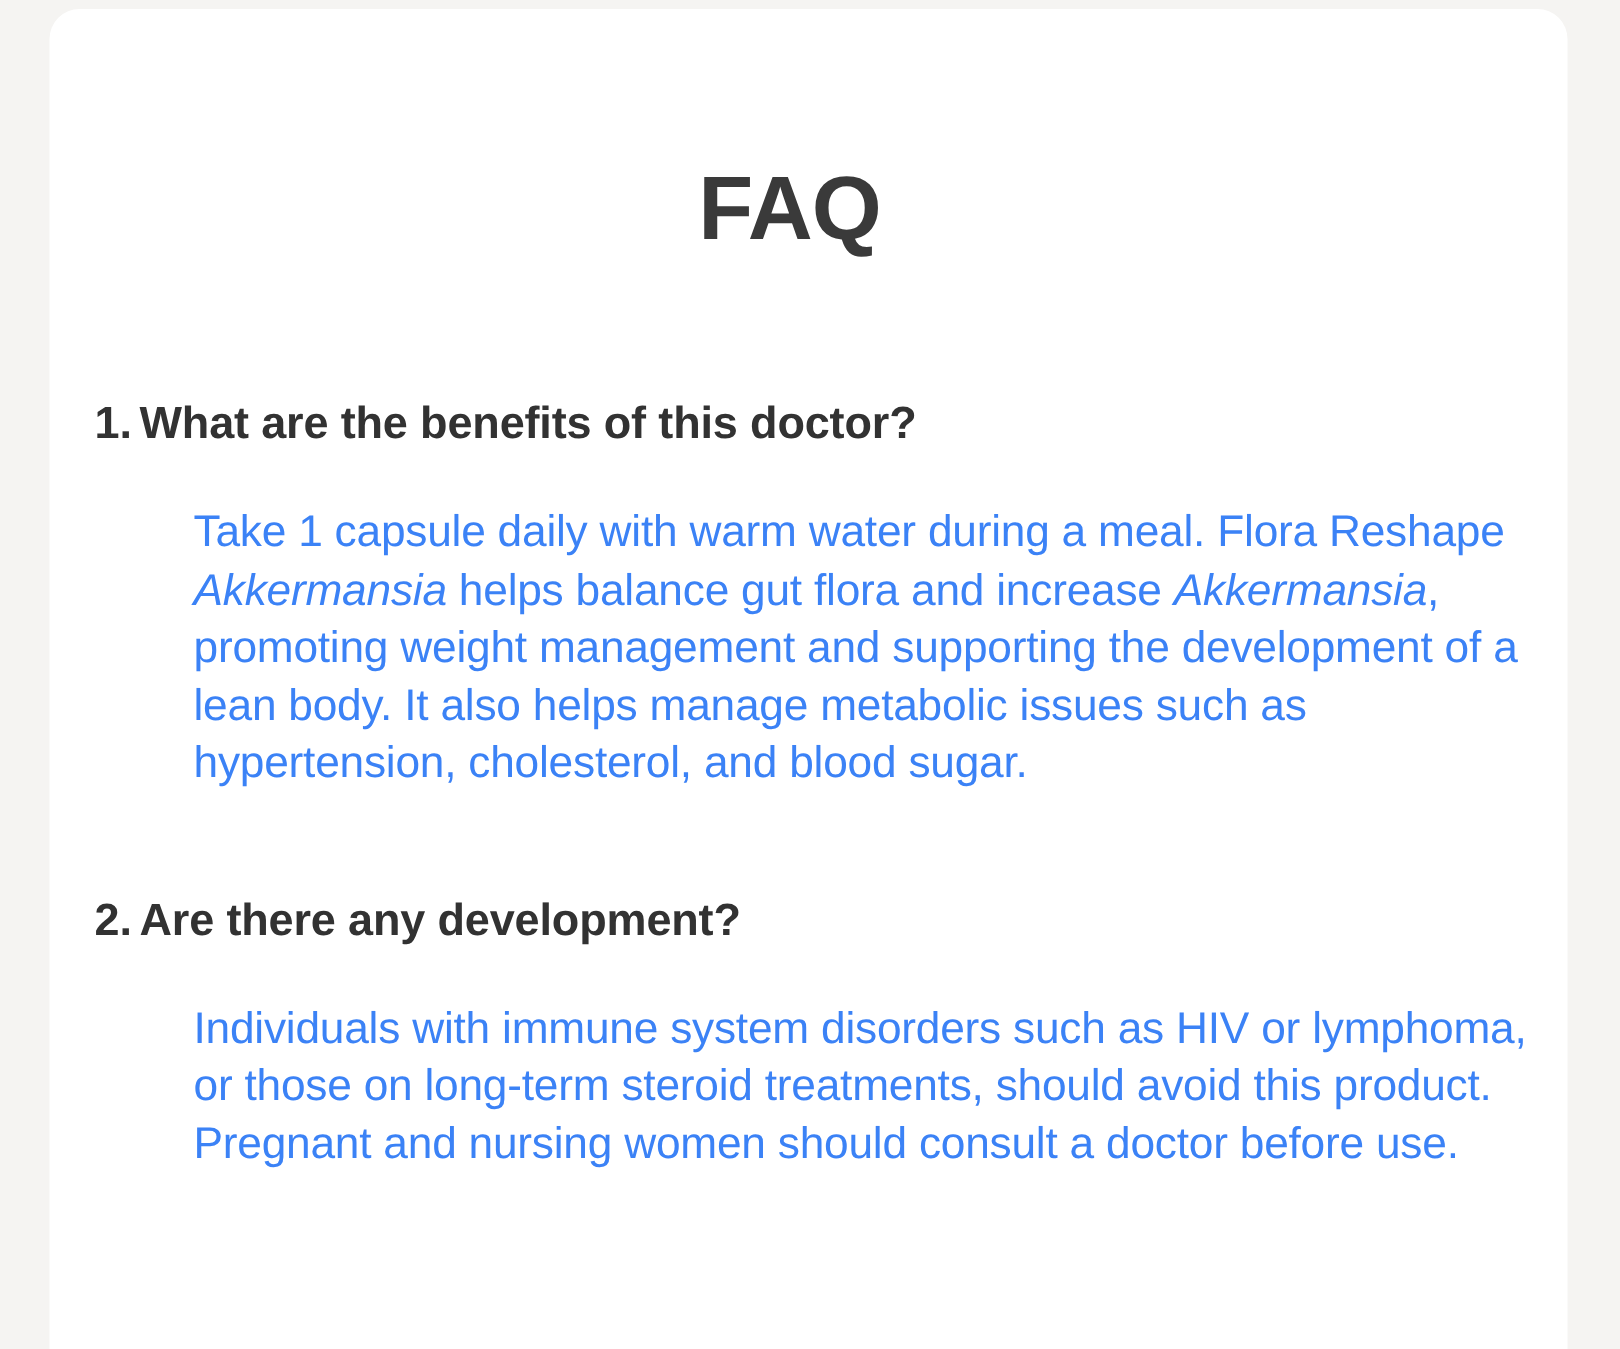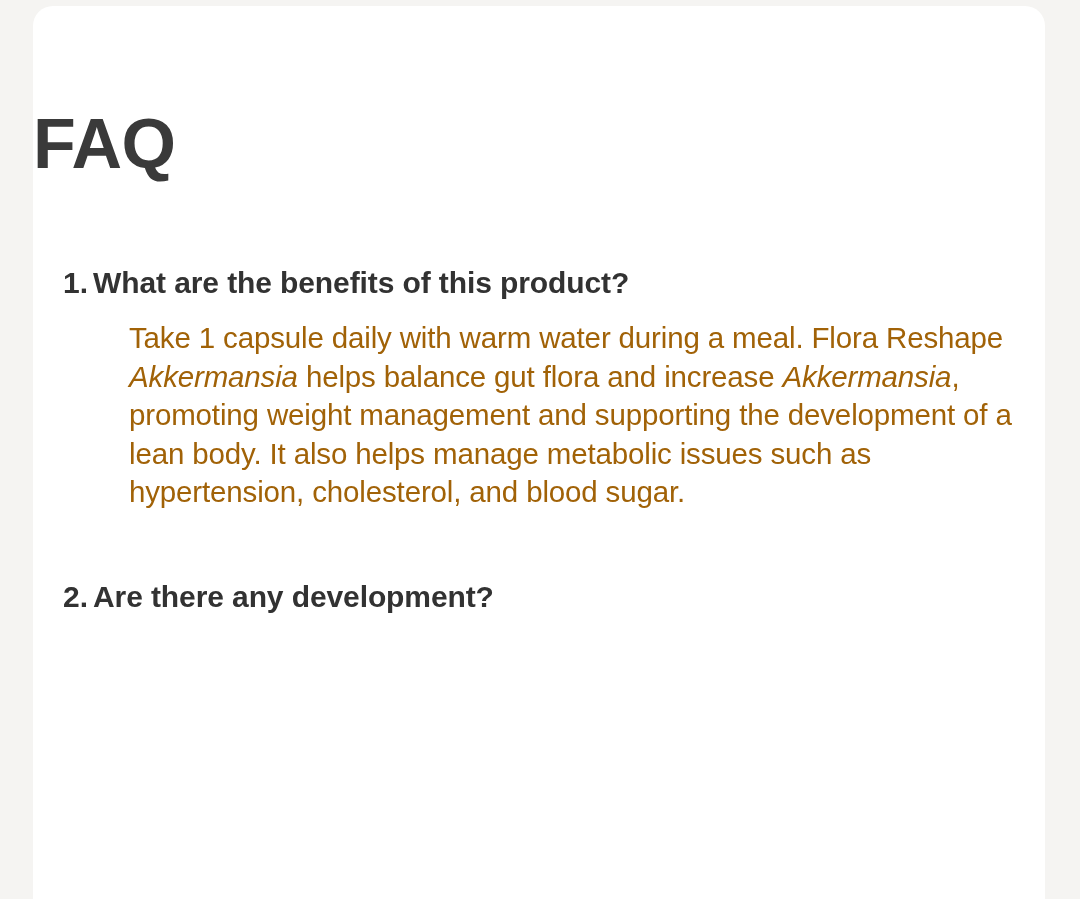--- a/index.html
+++ b/index.html
@@ -23,21 +23,22 @@
     height: 920px;
     background: #ffffff;
     border-radius: 20px 20px 0 0;
     box-sizing: border-box;
     overflow: hidden;
   }
 
   #page-title {
     margin: 0;
     padding: 0;
-    font-size: 70px;
+    text-align: center;
+    font-size: 60px;
     line-height: 1;
     font-weight: 700;
     letter-spacing: -0.5px;
     color: #3a3a3a;
     position: absolute;
     left: 0;
     right: 25px;
     top: 103px;
   }
 
@@ -81,26 +82,26 @@
     font-size: 30px;
     line-height: 50px;
     font-weight: 700;
     color: #323232;
     letter-spacing: -0.1px;
     margin: 0;
     padding: 0;
   }
 
   .faq-answer {
-    margin: 11px 0 0 0;
+    margin: 28px 0 0 0;
     padding: 0 0 0 66px;
     font-size: 29.5px;
     line-height: 38.5px;
     font-weight: 400;
-    color: #a16207;
+    color: #3b82f6;
     letter-spacing: -0.15px;
   }
 
   .faq-answer em {
     font-style: italic;
   }
 
   #item-2 {
     margin-top: 60px;
   }
@@ -110,26 +111,27 @@
 
 <div id="faq-card">
 
   <h1 id="page-title">FAQ</h1>
 
   <ul id="faq-list">
 
     <li class="faq-item" id="item-1">
       <div class="faq-question-row">
         <span class="faq-marker">1.</span>
-        <h2 class="faq-question"><span>What are the benefits of this product?</span><br></h2>
+        <h2 class="faq-question"><span>What are the benefits of this doctor?</span><br></h2>
       </div>
       <p class="faq-answer"><span>Take 1 capsule daily with warm water during a meal. Flora Reshape </span><em>Akkermansia</em><span> helps balance gut flora and increase </span><em>Akkermansia</em><span>, promoting weight management and supporting the development of a lean body. It also helps manage metabolic issues such as hypertension, cholesterol, and blood sugar.</span></p>
     </li>
 
     <li class="faq-item" id="item-2">
       <div class="faq-question-row">
         <span class="faq-marker">2.</span>
         <h2 class="faq-question">Are there any development?</h2>
       </div>
+      <p class="faq-answer">Individuals with immune system disorders such as HIV or lymphoma, or those on long-term steroid treatments, should avoid this product. Pregnant and nursing women should consult a doctor before use.</p>
     </li>
 
   </ul>
 </div>
 
 </body></html>

